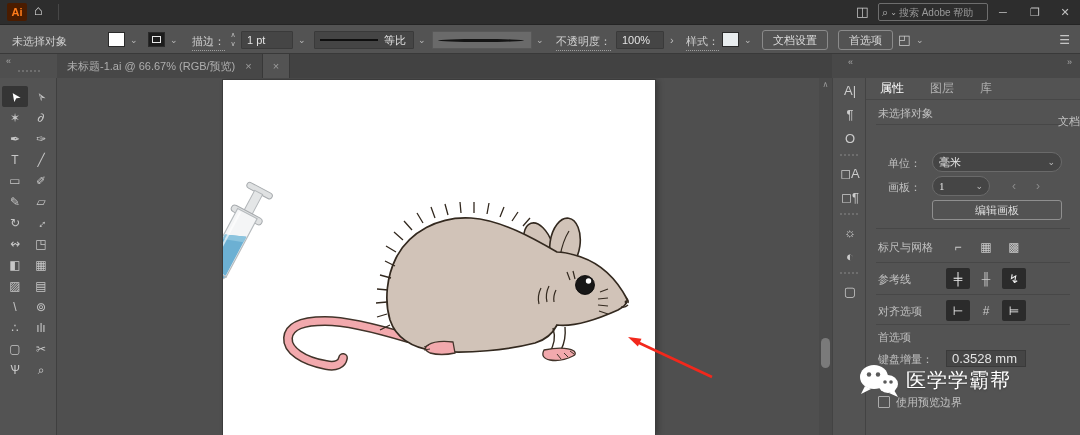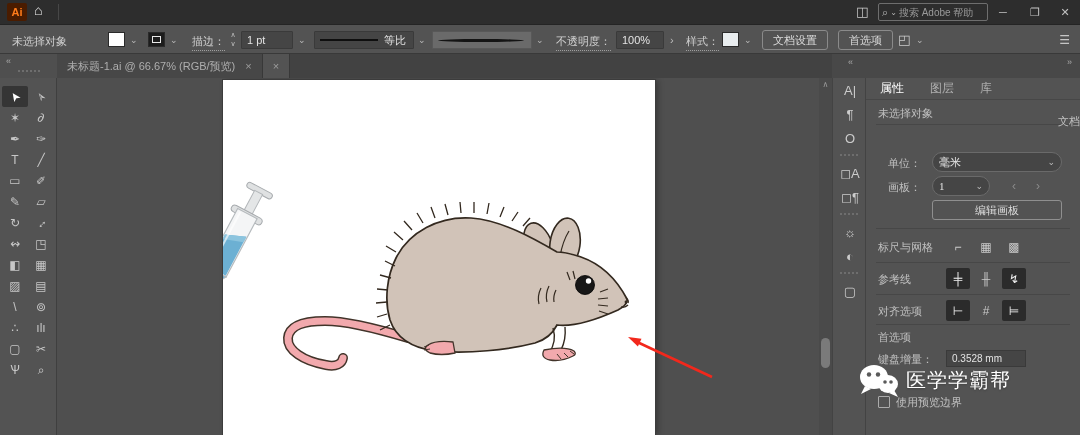--- a/index.html
+++ b/index.html
@@ -103,21 +103,21 @@
   .p-div { position:absolute; left:10px; width:194px; height:1px; background:#474747; }
   .p-dd { position:absolute; height:20px; background:var(--bg-field,#454545);
     border:1px solid #6a6a6a; border-radius:10px; display:flex; align-items:center;
     justify-content:space-between; padding:0 6px; color:#e2e2e2;font-family:Liberation Serif, serif; }
   .p-btn { position:absolute; height:20px; border:1px solid #8f8f8f; border-radius:3px;
     color:#dcdcdc; text-align:center; line-height:18px; }
   .icon-btn { width:24px; height:21px; display:inline-flex; align-items:center;
     justify-content:center; color:#c9c9c9; font-size:12px; border-radius:2px; margin-right:4px; }
   .icon-btn.pressed { background:#2b2b2b; color:#f0f0f0; }
   .p-input { position:absolute; height:17px; background:var(--bg-field,#454545);
-    border:1px solid #3a3a3a; color:#e3e3e3; font-size:10px; line-height:15px;
+    border:1px solid #3a3a3a; color:#e3e3e3; font-size:13px; line-height:15px;
     padding:0 5px; border-radius:0; }
   .chk-row { display:flex; align-items:center; gap:6px; height:20px;margin-top:20px; }
   .chk-box { width:12px; height:12px; border:1px solid #ababab; border-radius:1px;
     background:transparent; }
   .nav-arrow { color:#8a8a8a; font-size:12px; }
   
   #watermark { position:absolute; left:858px; top:360px; display:flex;
     align-items:center; gap:8px; z-index:60; }
   #wm-text { color:#ffffff; font-size:20px; letter-spacing:1px;
     text-shadow:0 1px 2px rgba(0,0,0,.25); }

